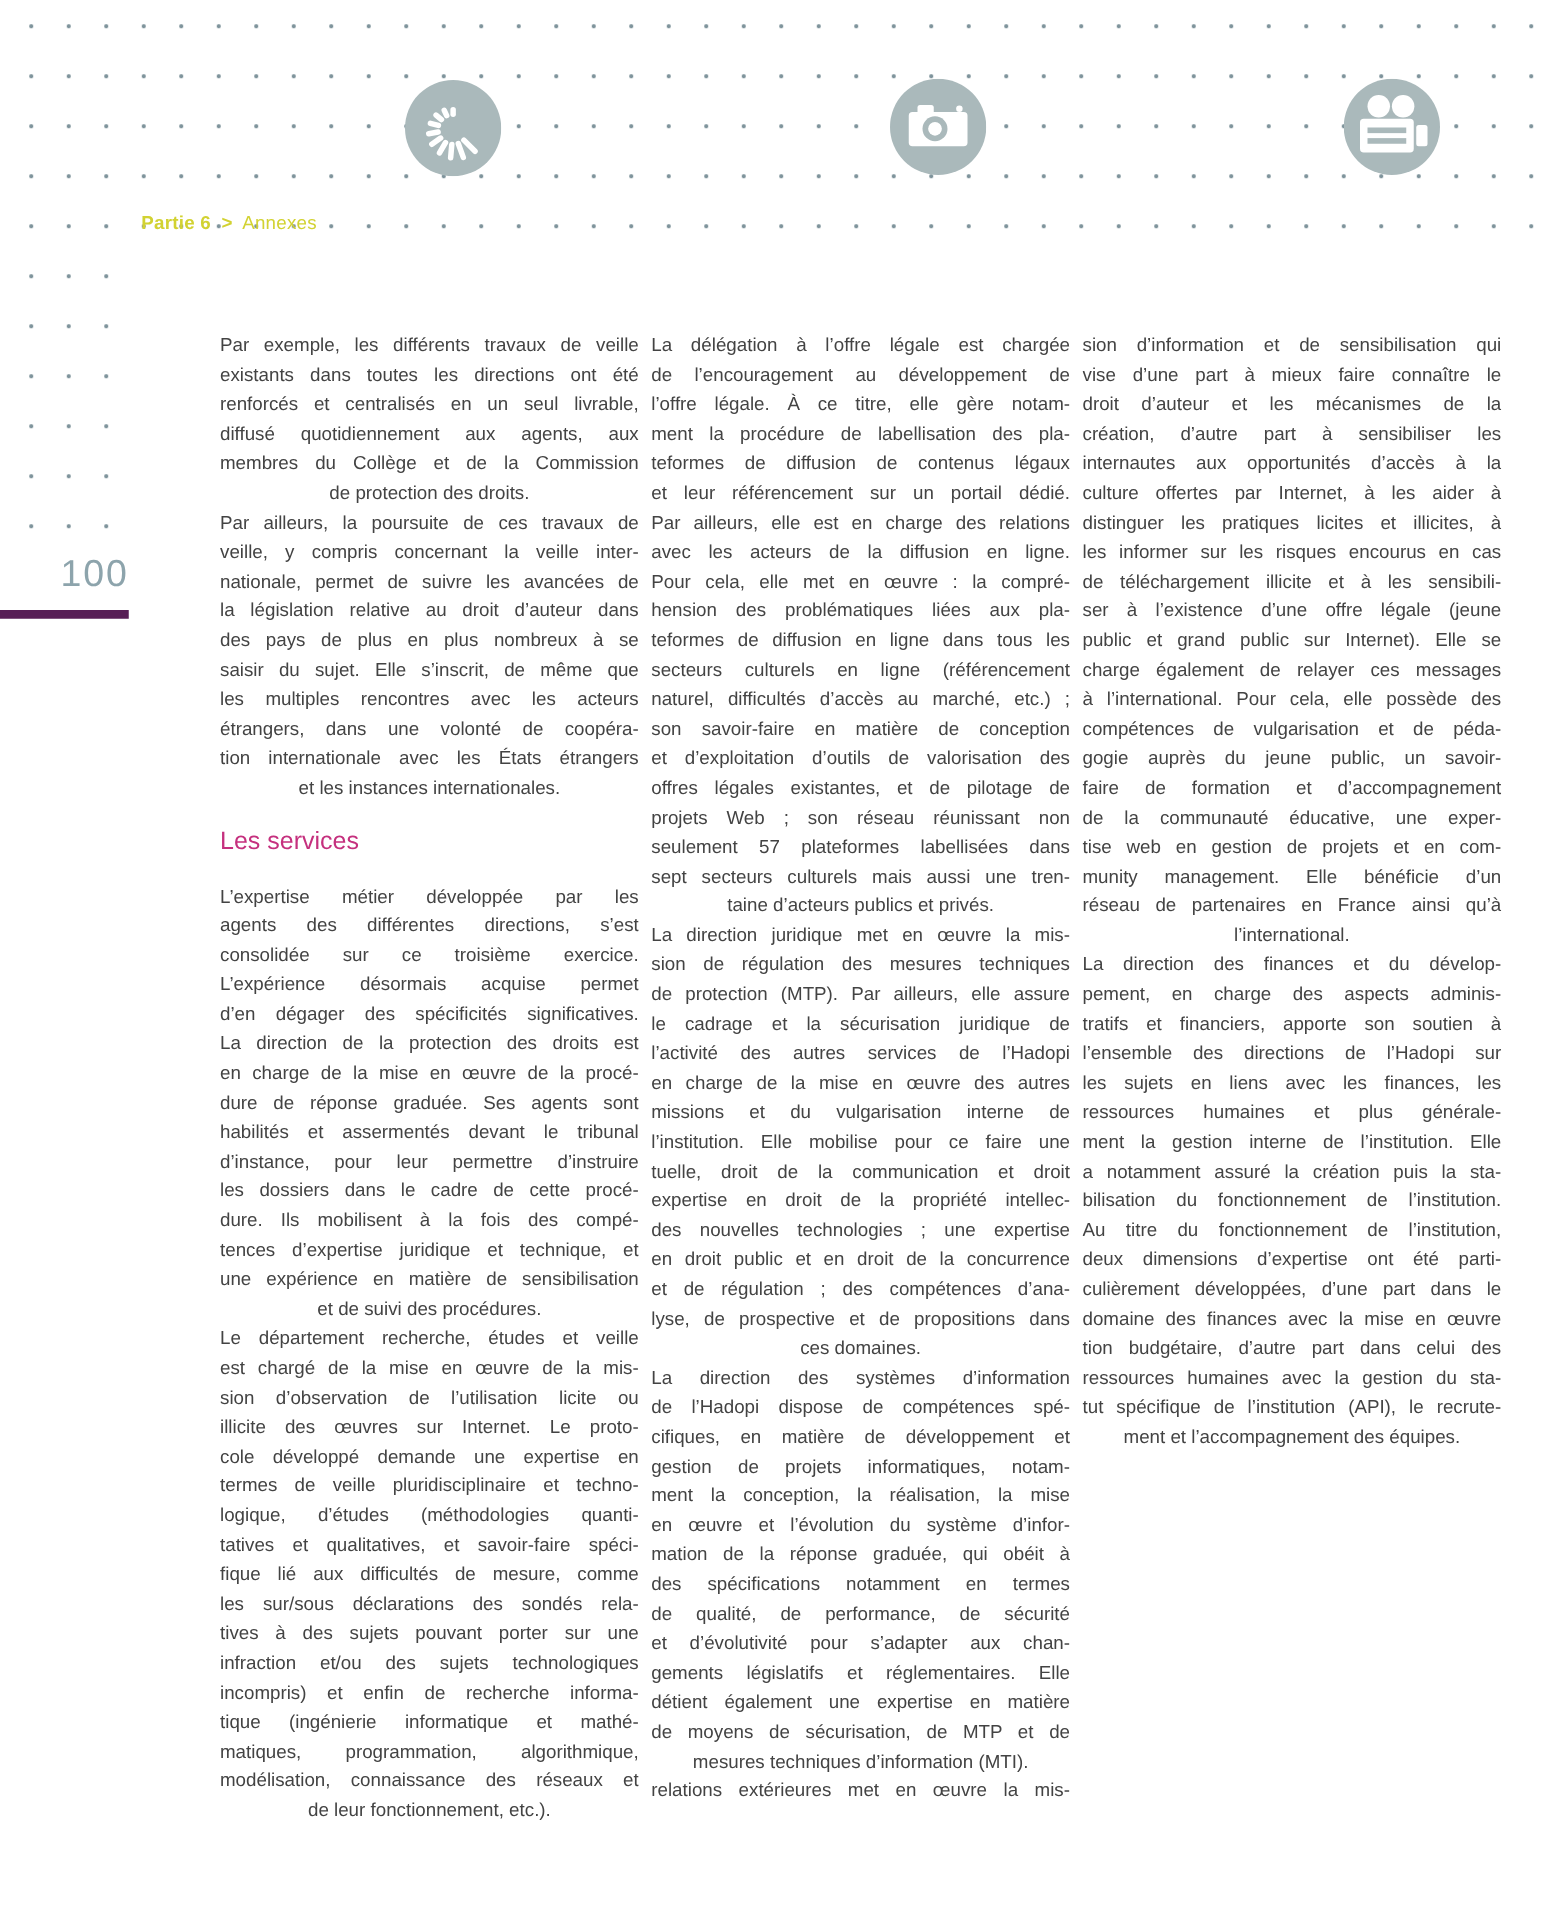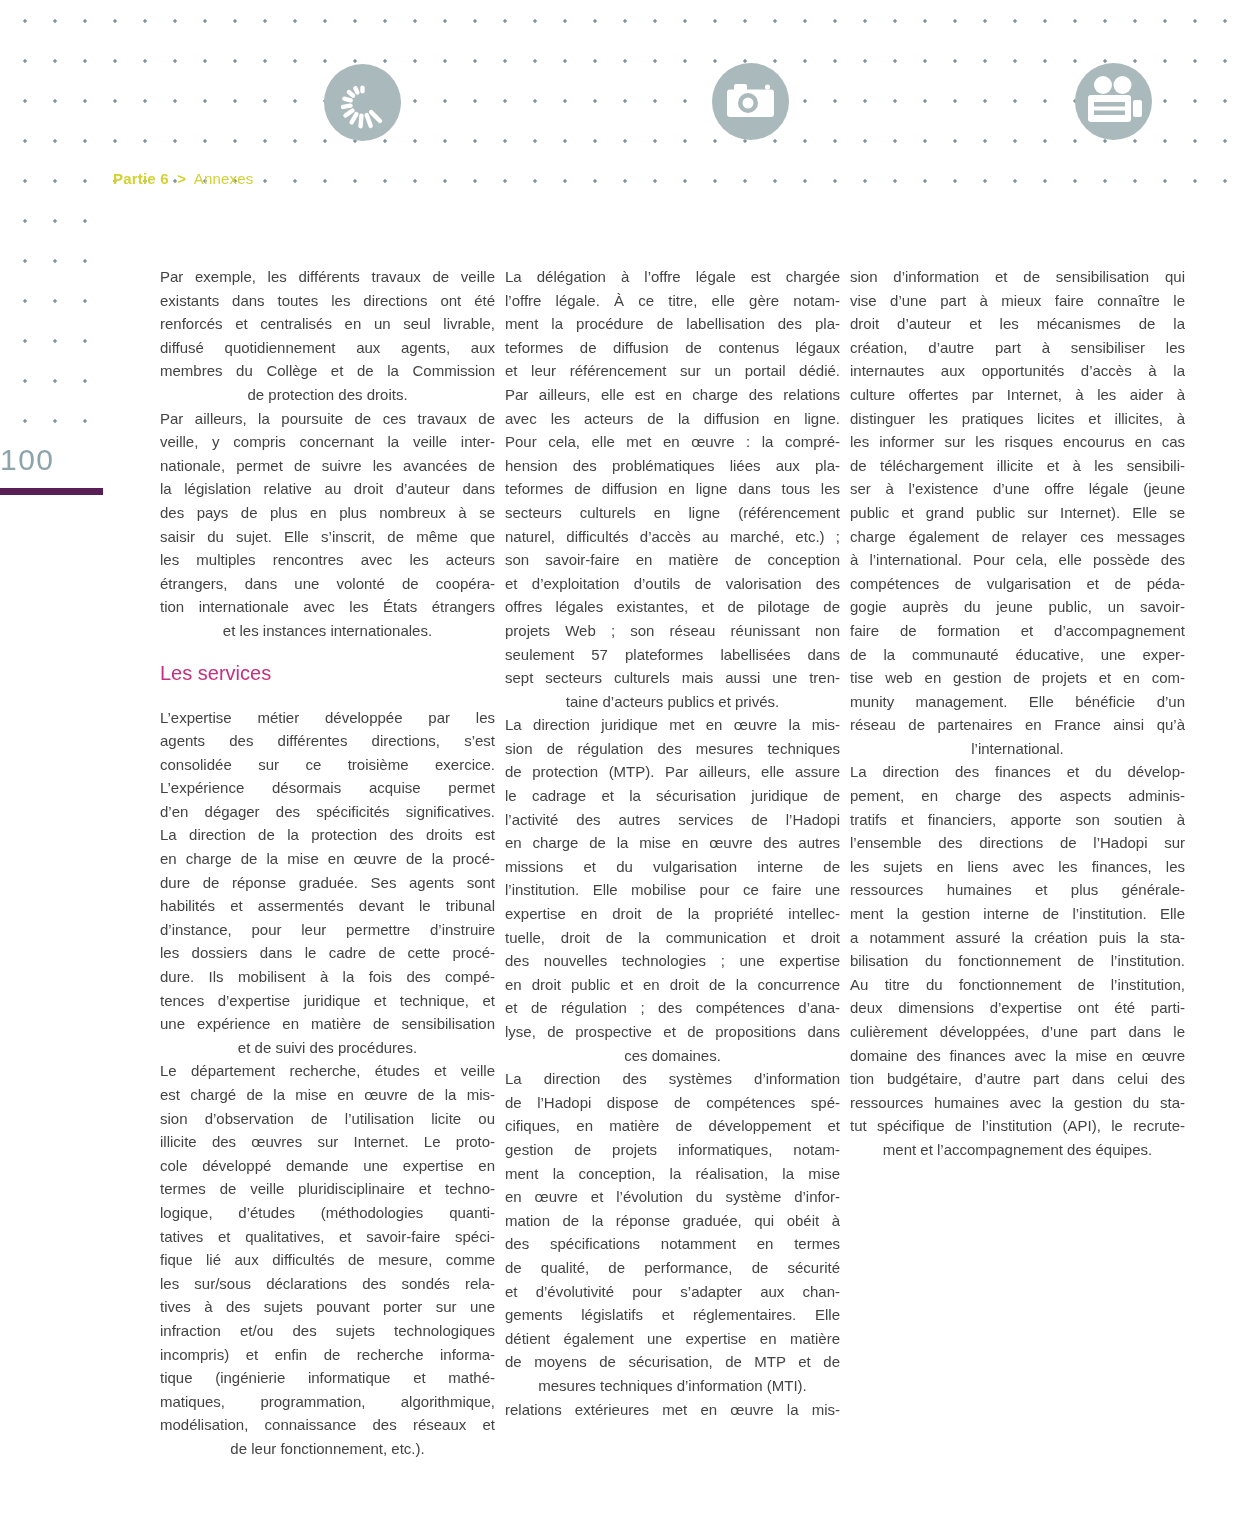--- a/index.html
+++ b/index.html
@@ -15,25 +15,25 @@
 
   .icon{position:absolute;width:77px;height:77px;}
   .icon-spinner{left:324px;top:64px;}
   .icon-camera{left:712px;top:63px;}
   .icon-video{left:1075px;top:63px;}
 
   .breadcrumb{position:absolute;left:113px;top:170px;font-size:15px;color:#d2d232;letter-spacing:.2px;}
   .bc-bold{font-weight:bold;}
   .bc-sep{font-weight:bold;margin:0 4px;}
 
-  .pagenum{position:absolute;left:0;top:443px;width:103px;text-align:left;
+  .pagenum{position:absolute;left:0;top:443px;width:103px;text-align:right;
            font-size:30px;color:#8da4ac;letter-spacing:1.5px;}
   .pagenum-rule{position:absolute;left:0;top:488px;width:103px;height:7px;background:#581f56;}
 
-  .col{position:absolute;top:265px;width:335px;font-size:15px;color:#434343;}
+  .col{position:absolute;top:265px;width:335px;font-size:15px;color:#434343;margin-left:16px;}
   .col-1{left:160px;} .col-2{left:505px;} .col-3{left:850px;}
   .para{margin:0;}
   .ln{height:23.6px;line-height:23.6px;overflow:hidden;text-align:justify;}
   .ln:not(.end)::after{content:"";display:inline-block;width:100%;height:0;vertical-align:top;}
   .ln.end{text-align:center;}
   .section-heading{font-size:20px;line-height:26px;height:26px;color:#c5307e;margin:17px 0 20px 0;}
 </style>
 </head>
 <body>
 
@@ -141,20 +141,21 @@
         <div class="ln">incompris) et enfin de recherche informa-</div>
         <div class="ln">tique (ingénierie informatique et mathé-</div>
         <div class="ln">matiques, programmation, algorithmique,</div>
         <div class="ln">modélisation, connaissance des réseaux et</div>
         <div class="ln end">de leur fonctionnement, etc.).</div>
       </div>
     </div>
   <div id="col-1" class="col col-2">
       <div class="para">
         <div class="ln">La délégation à l’offre légale est chargée</div>
+        <div class="ln">de l’encouragement au développement de</div>
         <div class="ln">l’offre légale. À ce titre, elle gère notam-</div>
         <div class="ln">ment la procédure de labellisation des pla-</div>
         <div class="ln">teformes de diffusion de contenus légaux</div>
         <div class="ln">et leur référencement sur un portail dédié.</div>
         <div class="ln">Par ailleurs, elle est en charge des relations</div>
         <div class="ln">avec les acteurs de la diffusion en ligne.</div>
         <div class="ln">Pour cela, elle met en œuvre : la compré-</div>
         <div class="ln">hension des problématiques liées aux pla-</div>
         <div class="ln">teformes de diffusion en ligne dans tous les</div>
         <div class="ln">secteurs culturels en ligne (référencement</div>
@@ -169,22 +170,22 @@
       </div>
       <div class="para">
         <div class="ln">La direction juridique met en œuvre la mis-</div>
         <div class="ln">sion de régulation des mesures techniques</div>
         <div class="ln">de protection (MTP). Par ailleurs, elle assure</div>
         <div class="ln">le cadrage et la sécurisation juridique de</div>
         <div class="ln">l’activité des autres services de l’Hadopi</div>
         <div class="ln">en charge de la mise en œuvre des autres</div>
         <div class="ln">missions et du vulgarisation interne de</div>
         <div class="ln">l’institution. Elle mobilise pour ce faire une</div>
+        <div class="ln">tuelle, droit de la communication et droit</div>
         <div class="ln">expertise en droit de la propriété intellec-</div>
-        <div class="ln">tuelle, droit de la communication et droit</div>
         <div class="ln">des nouvelles technologies ; une expertise</div>
         <div class="ln">en droit public et en droit de la concurrence</div>
         <div class="ln">et de régulation ; des compétences d’ana-</div>
         <div class="ln">lyse, de prospective et de propositions dans</div>
         <div class="ln end">ces domaines.</div>
       </div>
       <div class="para">
         <div class="ln">La direction des systèmes d’information</div>
         <div class="ln">de l’Hadopi dispose de compétences spé-</div>
         <div class="ln">cifiques, en matière de développement et</div>

